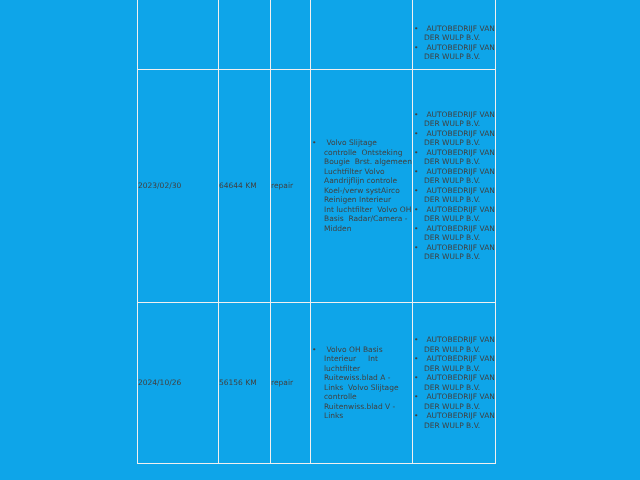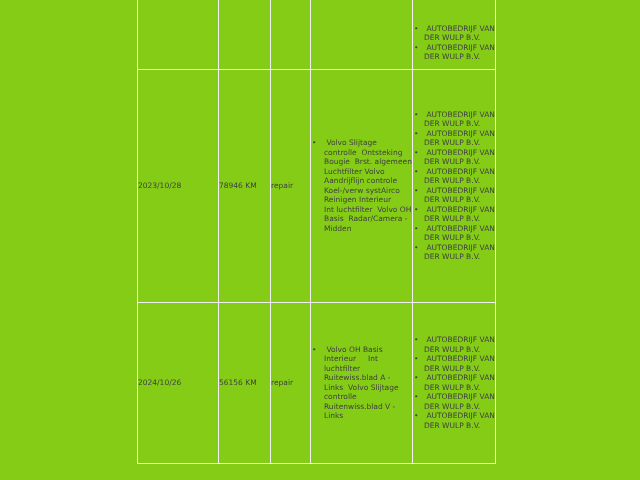--- a/index.html
+++ b/index.html
@@ -5,21 +5,21 @@
   * { margin: 0; padding: 0; box-sizing: border-box; }
   html, body {
     width: 640px; height: 480px;
     background: #ffffff;
     overflow: hidden;
     font-family: "DejaVu Sans", sans-serif;
   }
   .canvas {
     position: relative;
     width: 640px; height: 480px;
-    background: #84cc16;
+    background: #0ea5e9;
   }
   table.history {
     position: absolute;
     left: 137px; top: -1px;
     width: 358px;
     border-collapse: collapse;
     table-layout: fixed;
   }
   table.history td {
     border: 1px solid #f0f0f0;
@@ -77,22 +77,22 @@
         <td class="c-serv"></td>
         <td class="c-comp">
           <ul class="blist">
             <li> AUTOBEDRIJF VAN DER WULP B.V.</li>
             <li> AUTOBEDRIJF VAN DER WULP B.V.</li>
           </ul>
         </td>
       </tr>
 
       <tr class="r1">
-        <td class="c-date">2023/10/28</td>
-        <td class="c-km">78946 KM</td>
+        <td class="c-date">2023/02/30</td>
+        <td class="c-km">64644 KM</td>
         <td class="c-type">repair</td>
         <td class="c-serv">
           <ul class="blist">
             <li> Volvo Slijtage controlle  Ontsteking Bougie  Brst. algemeen Luchtfilter Volvo Aandrijflijn controle  Koel-/verw systAirco Reinigen Interieur     Int luchtfilter  Volvo OH Basis  Radar/Camera - Midden</li>
           </ul>
         </td>
         <td class="c-comp">
           <ul class="blist">
             <li> AUTOBEDRIJF VAN DER WULP B.V.</li>
             <li> AUTOBEDRIJF VAN DER WULP B.V.</li>

